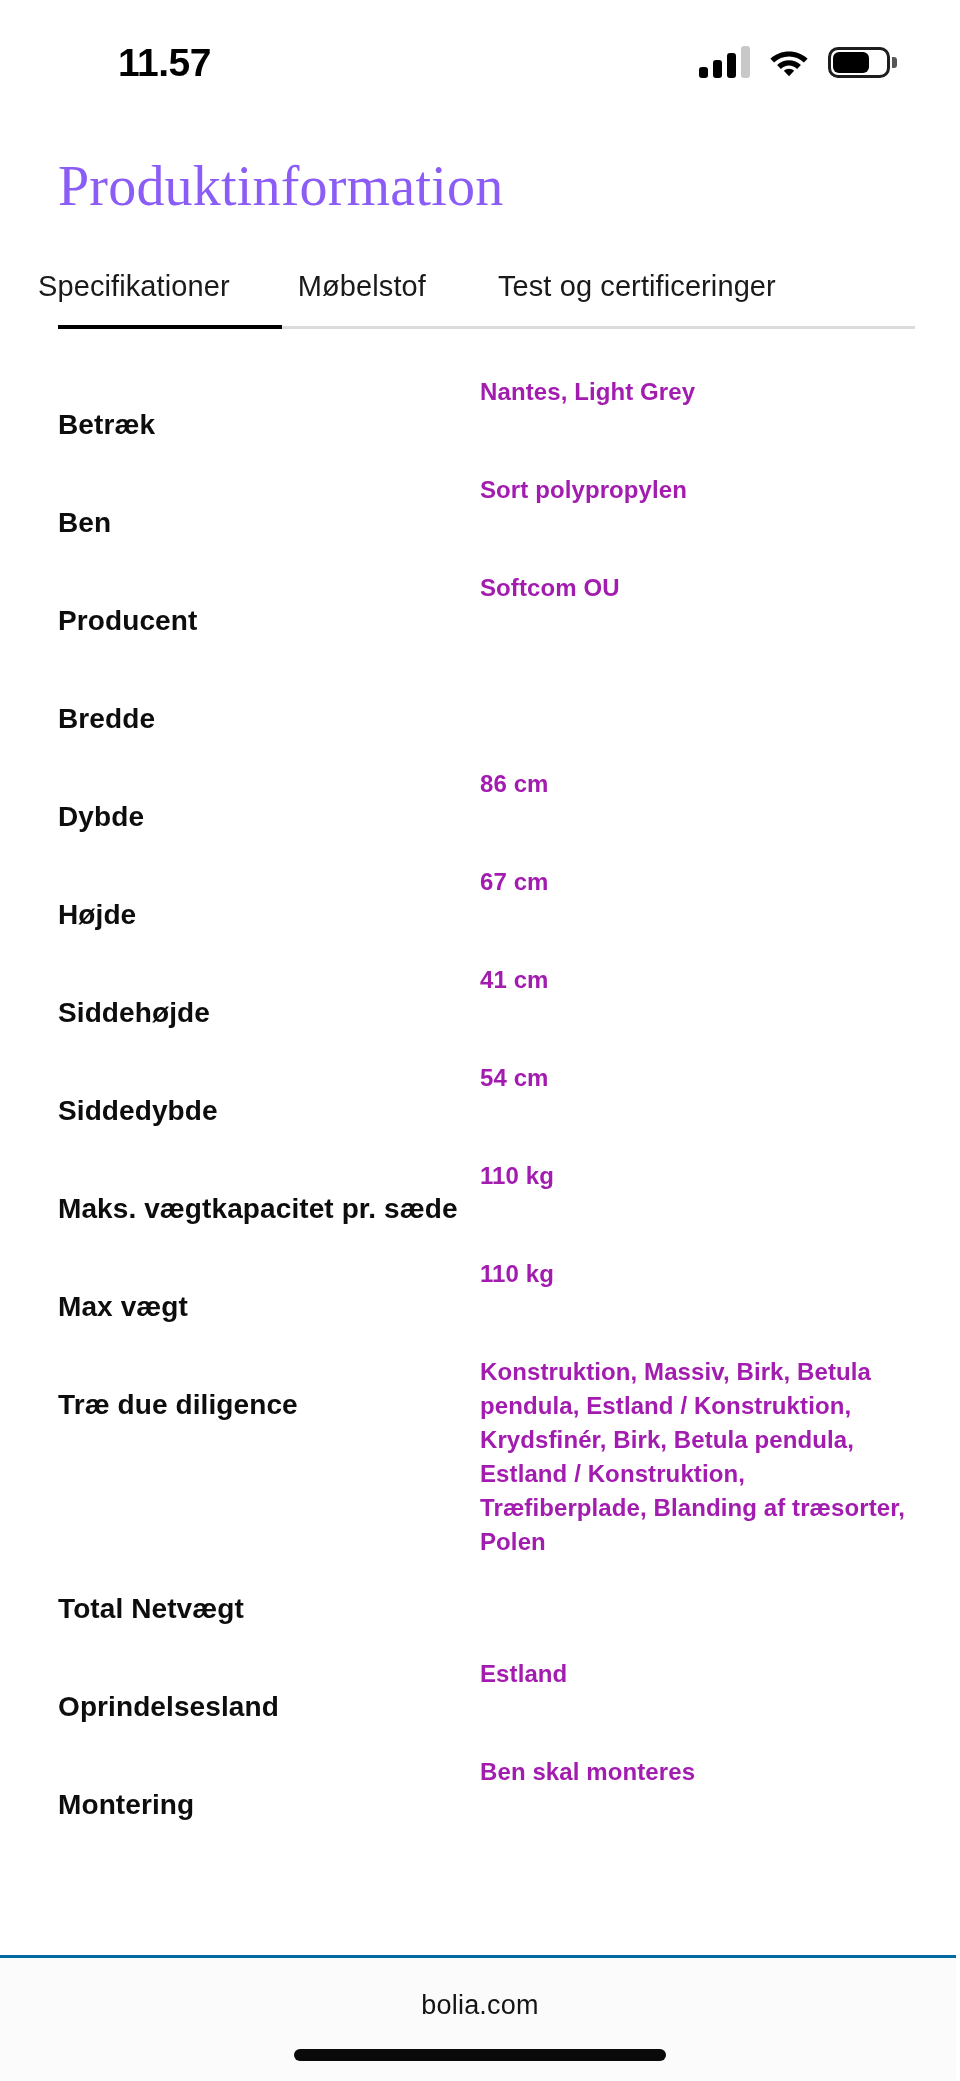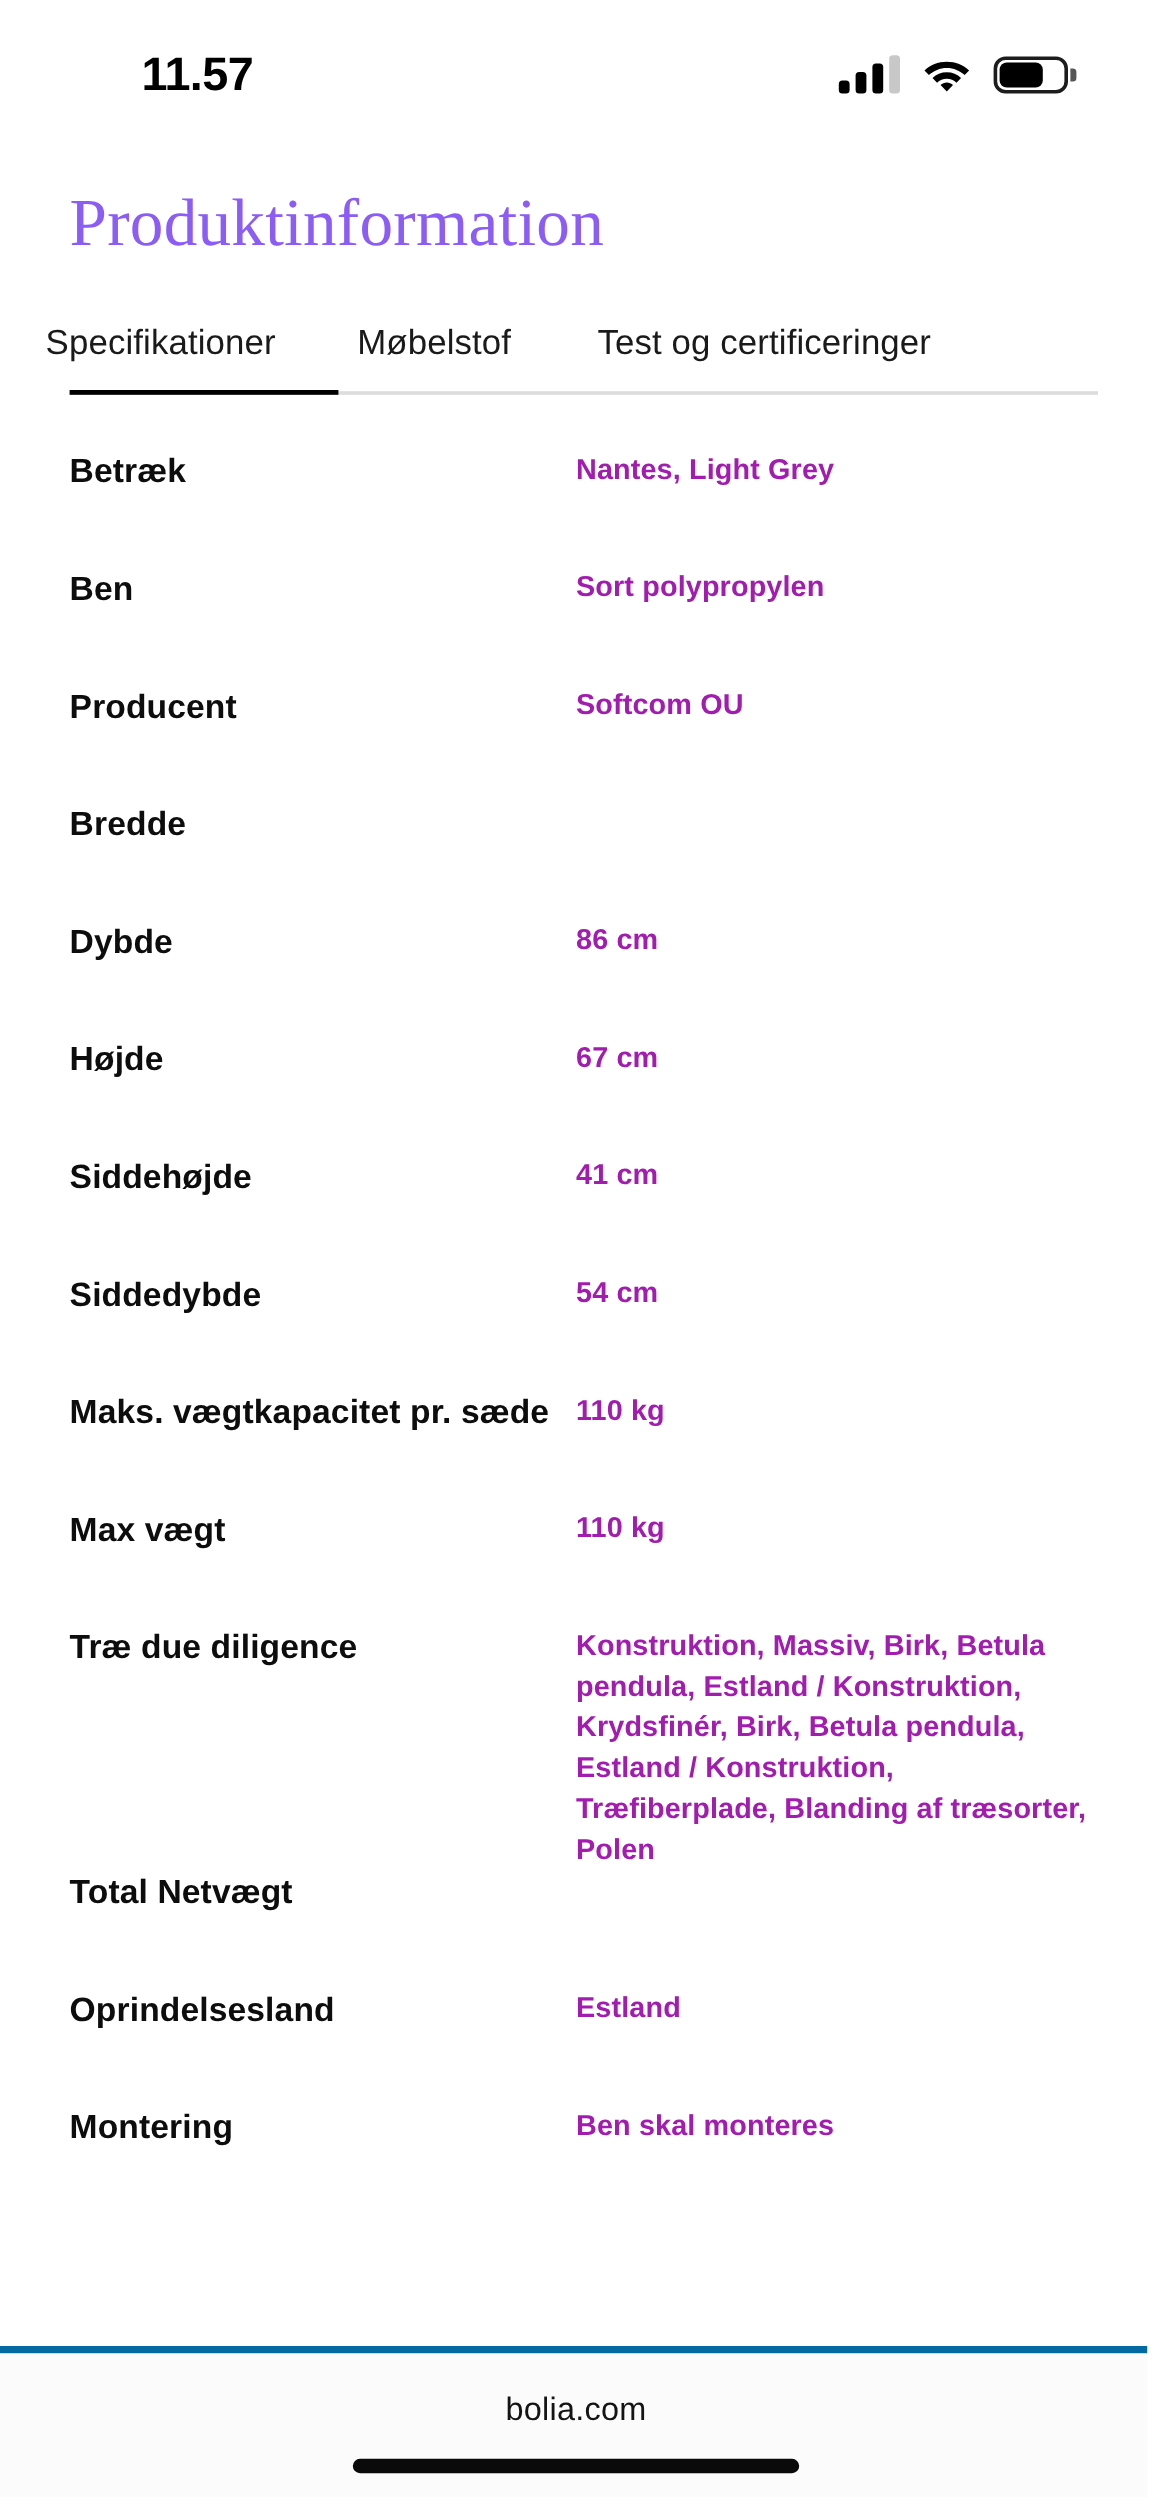--- a/index.html
+++ b/index.html
@@ -170,38 +170,39 @@
   }
   .spec-label {
     width: 422px;
     flex: 0 0 422px;
     font-size: 28px;
     font-weight: 700;
     color: #0d0d0d;
     line-height: 1.32;
     letter-spacing: 0.1px;
     padding-right: 20px;
+    margin-top: 32px;
   }
   .spec-value {
     flex: 1;
     font-size: 24px;
     font-weight: 700;
     color: #a21caf;
     line-height: 1.42;
     letter-spacing: 0.1px;
   }
 
   
   .browser-bar {
     position: absolute;
     bottom: 0; left: 0;
     width: 960px;
     height: 126px;
     background: #fbfbfb;
-    border-top: 6px solid #0369a1;
+    border-top: 3px solid #0369a1;
   }
   .browser-domain {
     text-align: center;
     font-size: 27px;
     color: #141414;
     padding-top: 32px;
     letter-spacing: 0.2px;
   }
   .home-indicator {
     position: absolute;

